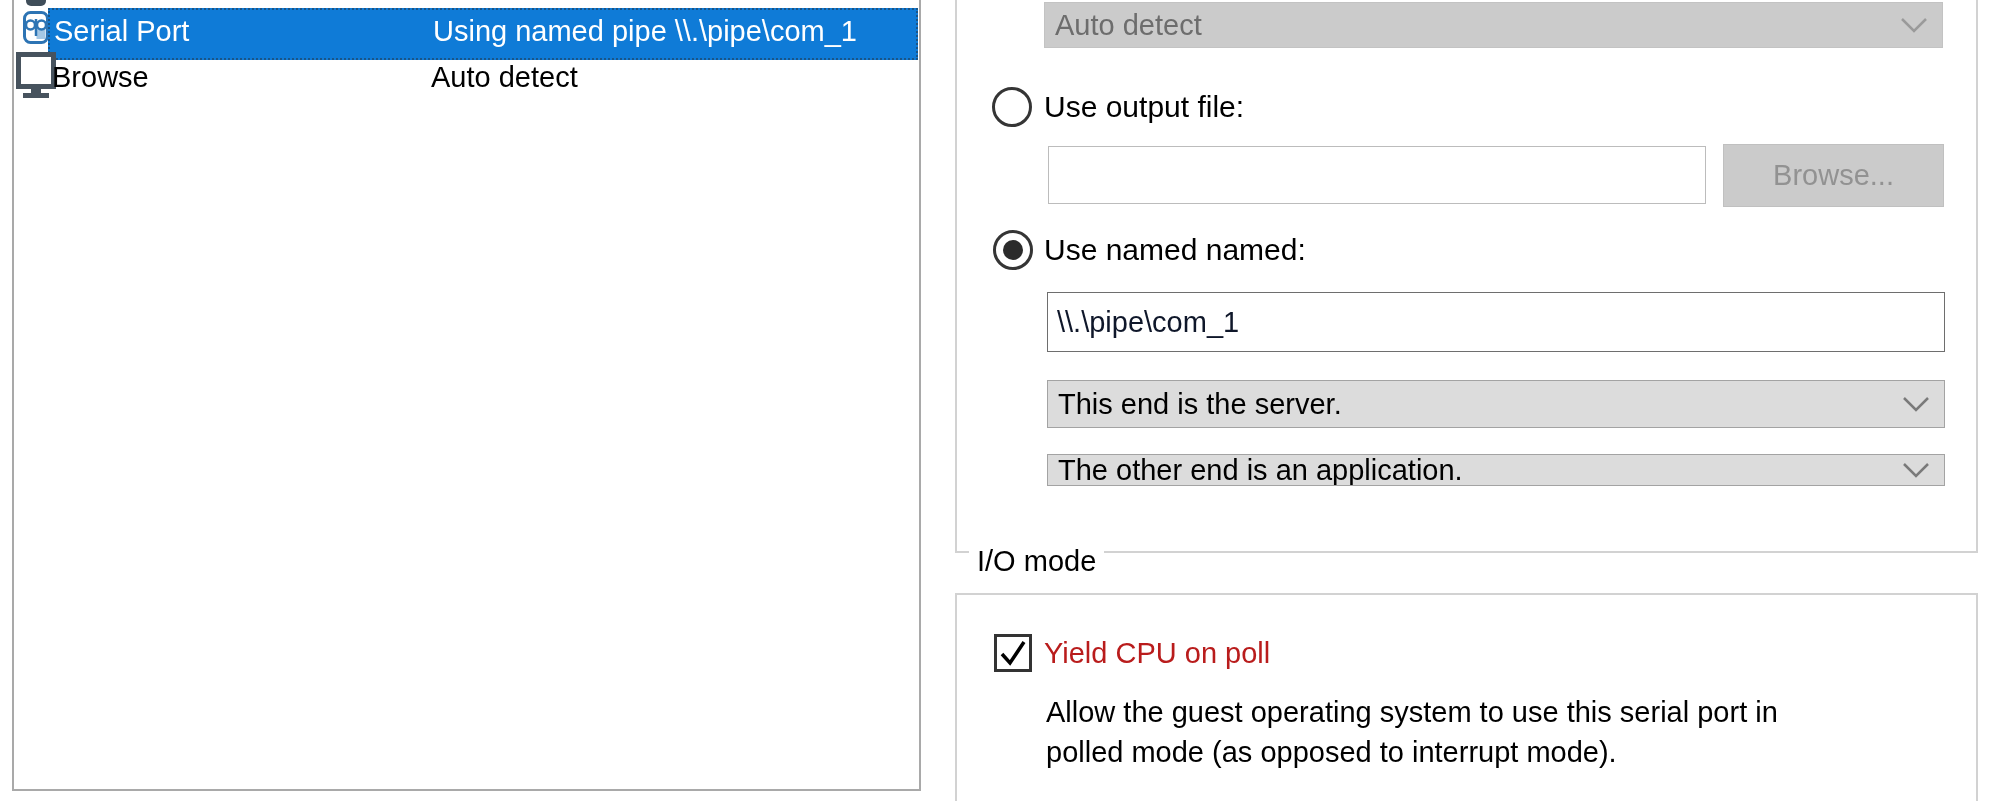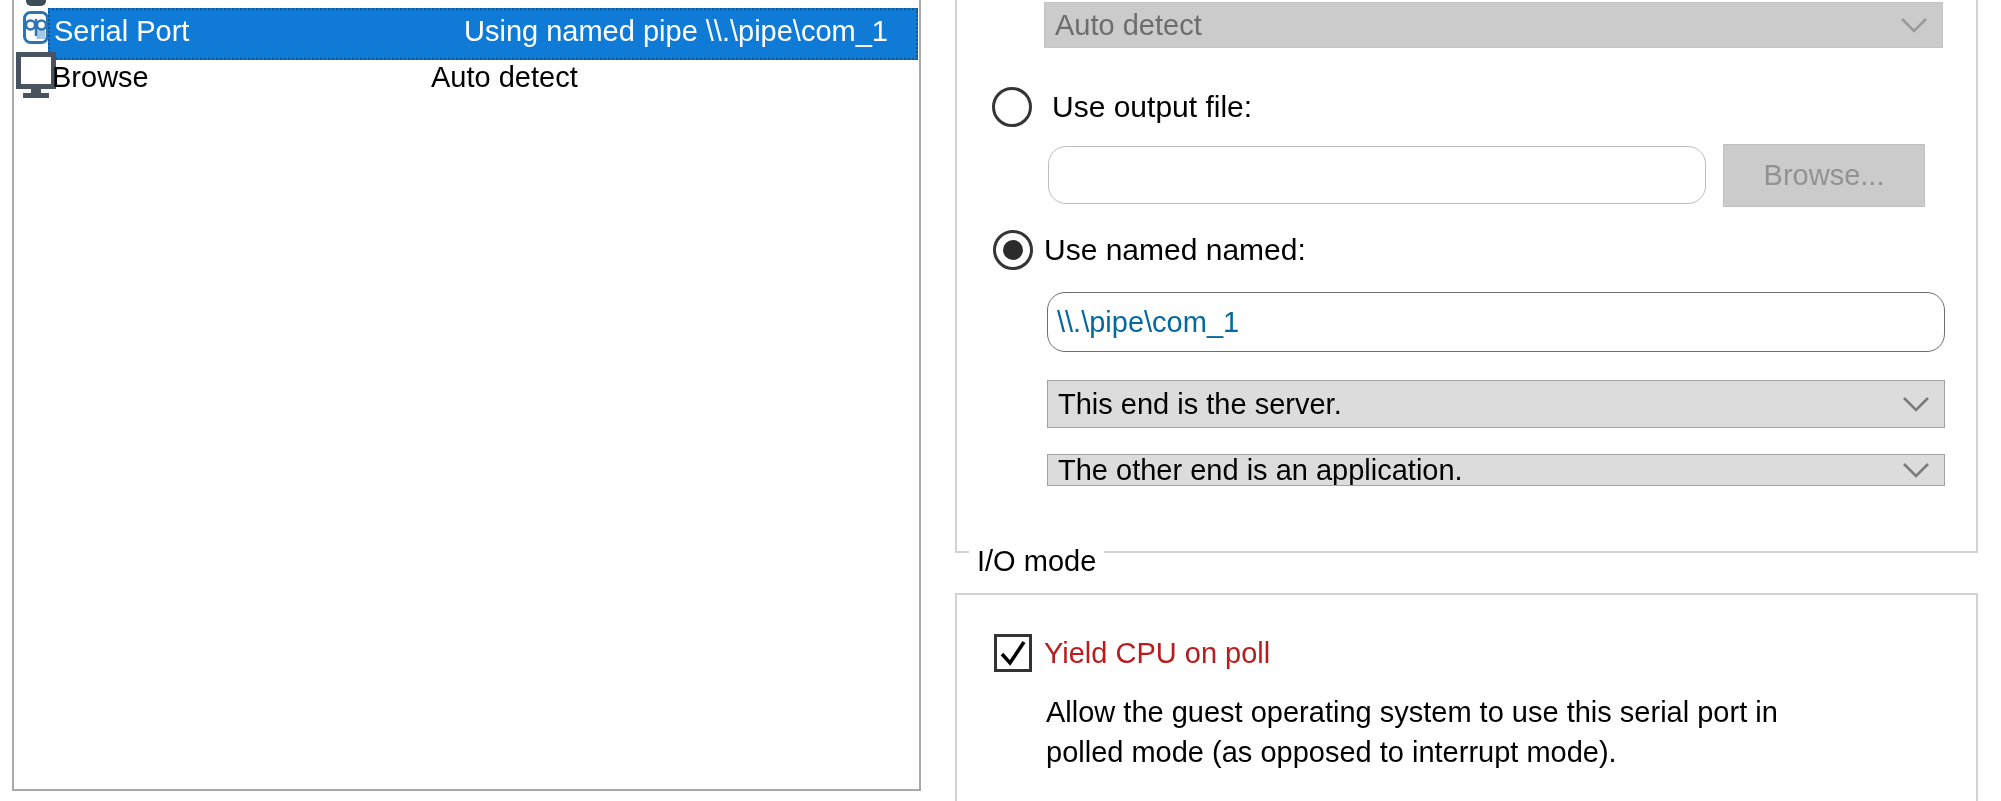--- a/index.html
+++ b/index.html
@@ -7,21 +7,21 @@
   #stage{position:relative;width:2001px;height:801px;background:#fff;overflow:hidden;}
   .abs{position:absolute;box-sizing:border-box;}
 
   
   .list-box{left:12px;top:0;width:909px;height:791px;
             border:2px solid #a9a9a9;border-top:none;background:#fff;}
   .partial-icon{left:24px;top:0;width:20px;height:6px;background:#3f4d59;border-radius:0 0 5px 5px;}
   .sel-bar{left:46px;top:8px;width:870px;height:52px;background:#0f7bd7;
            border:2px dotted rgba(40,40,40,.45);}
   .sel-bar .dev{position:absolute;left:4px;top:0;height:42px;line-height:42px;color:#fff;font-size:29px;white-space:nowrap;}
-  .sel-bar .sum{position:absolute;left:383px;top:0;height:42px;line-height:42px;color:#fff;font-size:29px;white-space:nowrap;margin-left:31px;}
+  .sel-bar .sum{position:absolute;left:383px;top:0;height:42px;line-height:42px;color:#fff;font-size:29px;white-space:nowrap;}
   .row2-label{left:50px;top:54px;height:46px;line-height:46px;font-size:29px;color:#000;white-space:nowrap;}
   .row2-sum{left:429px;top:54px;height:46px;line-height:46px;font-size:29px;color:#000;white-space:nowrap;}
 
   
   .group{border:2px solid #d2d2d2;background:transparent;}
   .conn-group{left:955px;top:-30px;width:1023px;height:583px;}
   .io-group{left:955px;top:593px;width:1023px;height:260px;}
   .io-title{left:969px;top:544px;background:#fff;padding:0 8px;font-size:29px;color:#000;line-height:34px;}
 
   
@@ -36,25 +36,25 @@
   
   .radio{width:40px;height:40px;border:3px solid #353535;border-radius:50%;background:#fff;}
   .radio .dot{position:absolute;left:50%;top:50%;width:20px;height:20px;margin:-10px 0 0 -10px;
               border-radius:50%;background:#2b2b2b;display:none;}
   .radio.checked .dot{display:block;}
   .radio-label{font-size:30px;color:#000;height:40px;line-height:40px;white-space:nowrap;}
   .checkbox{left:994px;top:634px;width:38px;height:38px;border:3px solid #333;background:#fff;}
   .cb-label{left:1044px;top:634px;height:38px;line-height:38px;font-size:29px;color:#b91c1c;white-space:nowrap;}
 
   
-  .field{background:#fff;font-family:"Liberation Sans",sans-serif;font-size:29px;color:#0369a1;
-         padding:0 0 0 9px;outline:none;box-sizing:border-box;border-radius:18px;}
+  .field{background:#fff;font-family:"Liberation Sans",sans-serif;font-size:29px;color:#0f172a;
+         padding:0 0 0 9px;outline:none;box-sizing:border-box;}
   .field-output{left:1048px;top:146px;width:658px;height:58px;border:1px solid #bcbcbc;}
   .field-pipe{left:1047px;top:292px;width:898px;height:60px;border:1px solid #6e6e6e;}
-  .btn-browse{left:1723px;top:144px;width:202px;height:63px;background:#cbcbcb;border:1px solid #c0c0c0;
+  .btn-browse{left:1723px;top:144px;width:221px;height:63px;background:#cbcbcb;border:1px solid #c0c0c0;
               color:#929292;font-size:29px;text-align:center;line-height:61px;}
 
   .desc{font-size:29px;color:#000;line-height:40px;white-space:nowrap;}
 </style>
 </head>
 <body>
 
 <div id="stage">
 
   <div class="abs list-box">
@@ -90,21 +90,21 @@
   <div class="abs combo combo-physical disabled">
     <span class="txt">Auto detect</span>
     <svg class="chev" viewBox="0 0 28 18">
       <polyline points="2,3 14,15 26,3" fill="none" stroke="#9a9a9a" stroke-width="2.5"></polyline>
     </svg>
   </div>
 
   <div class="abs radio" style="left:992px;top:87px;">
     
   </div>
-  <div class="abs radio-label" style="left:1044px;top:87px;margin-left:8px;">Use output file:</div>
+  <div class="abs radio-label" style="left:1044px;top:87px;">Use output file:</div>
 
   <input class="abs field field-output" type="text" value="" style="">
   <div class="abs btn-browse">Browse...</div>
 
   <div class="abs radio checked" style="left:993px;top:230px;">
     <div class="dot"></div>
   </div>
   <div class="abs radio-label" style="left:1044px;top:230px;">Use named named:</div>
 
   <input class="abs field field-pipe" type="text" value="\\.\pipe\com_1" style="">

